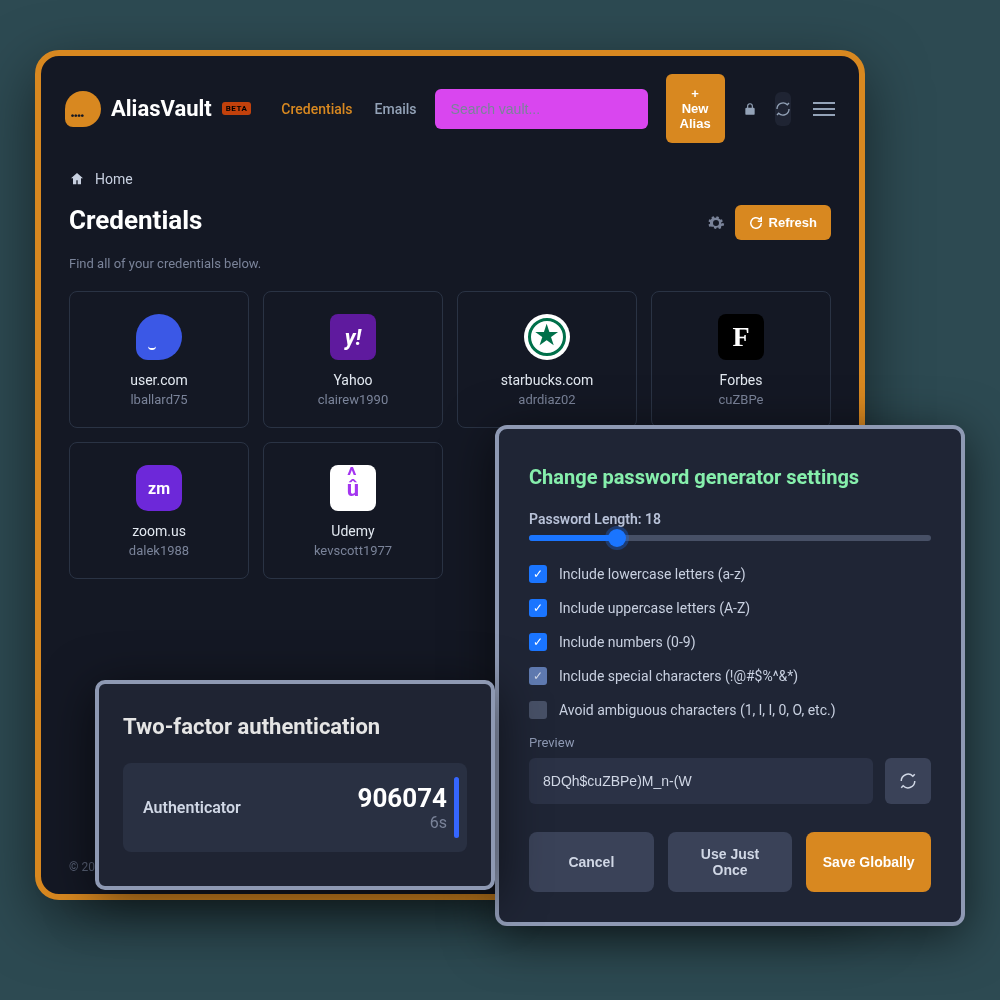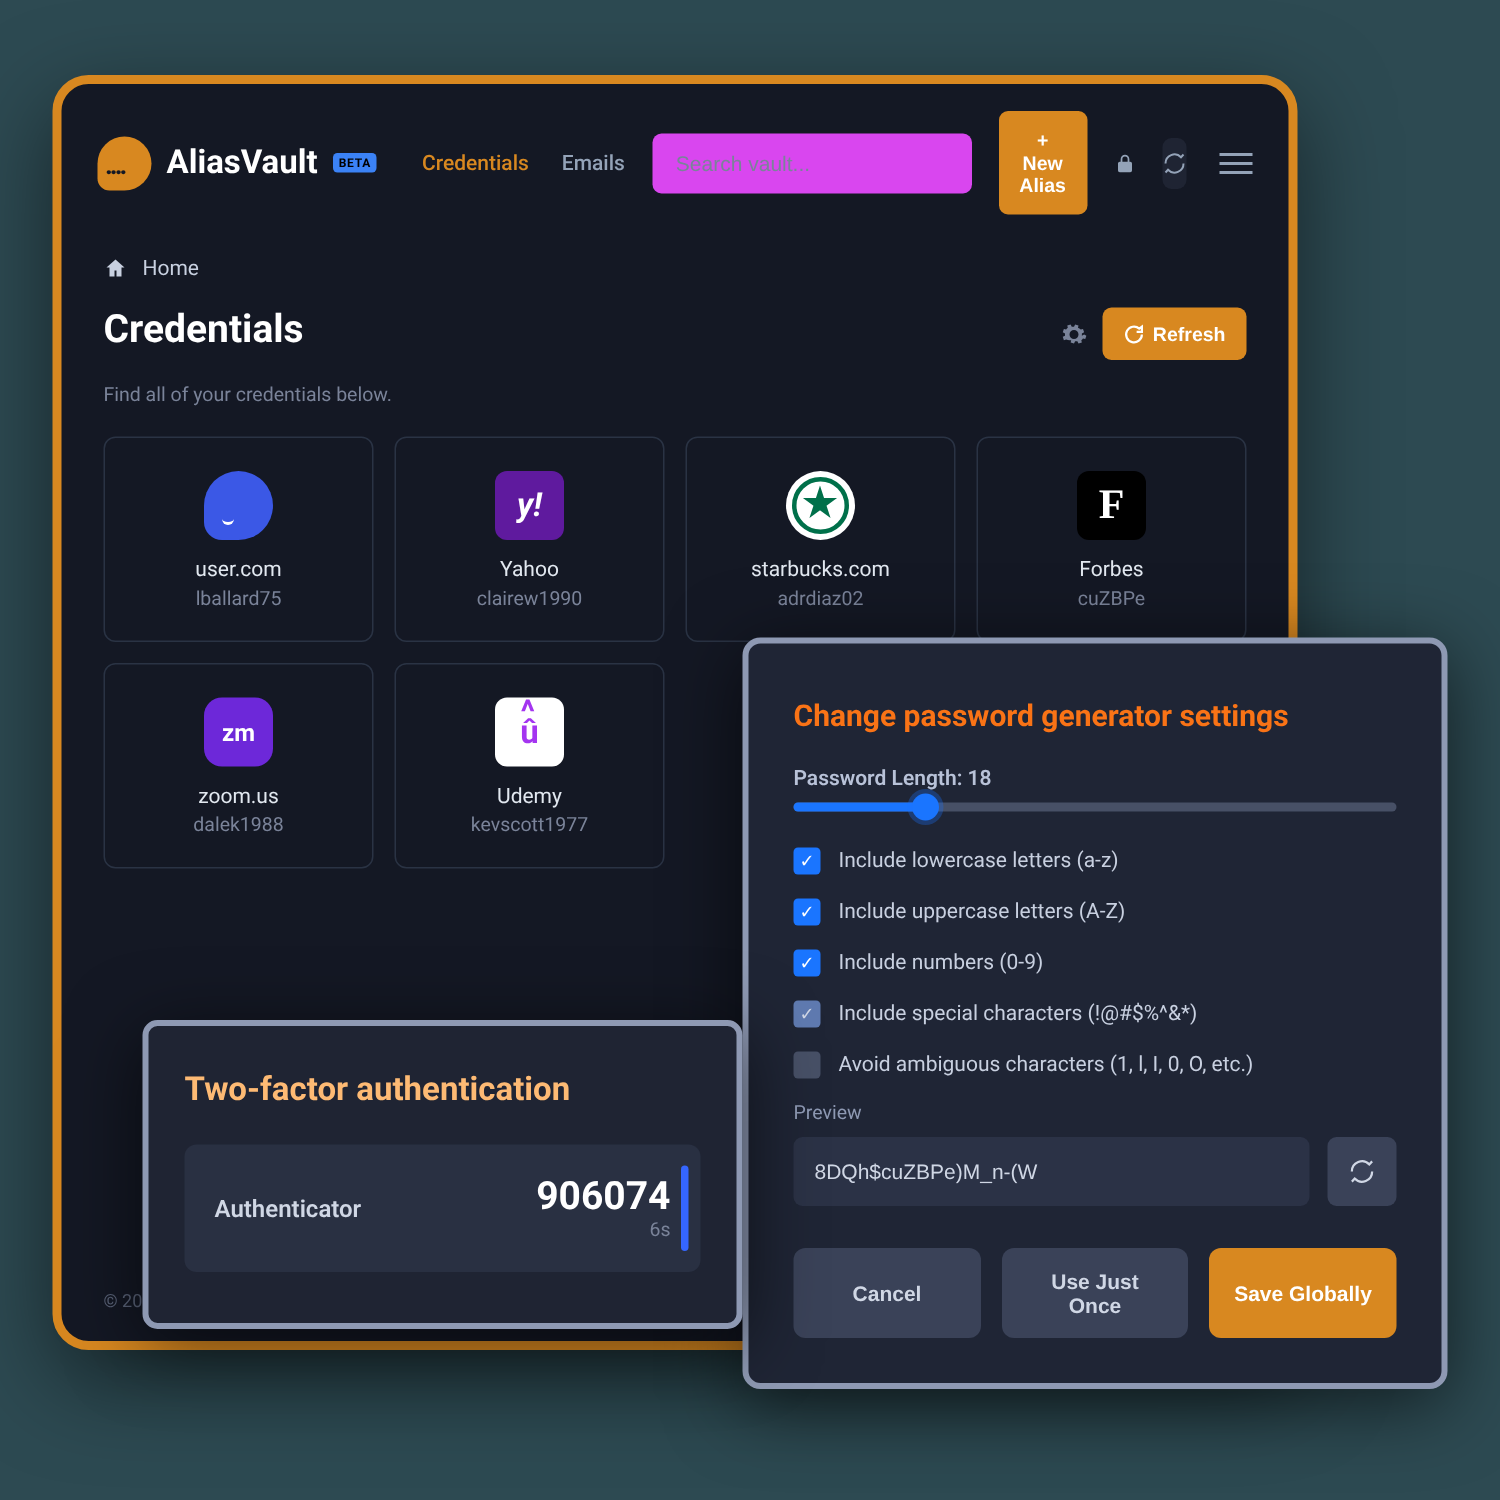--- a/index.html
+++ b/index.html
@@ -4,21 +4,21 @@
 <style>
 * { margin:0; padding:0; box-sizing:border-box; }
 body { width:1000px; height:1000px; font-family:-apple-system,BlinkMacSystemFont,'Segoe UI',Roboto,Arial,sans-serif; background:#2d4a52; position:relative; overflow:hidden; }
 .backdrop { position:absolute; inset:0; background:#2d4a52; }
 .window { position:absolute; top:50px; left:35px; width:830px; height:850px; background:#141824; border:6px solid #d88820; border-radius:24px; overflow:hidden; box-shadow:0 20px 60px rgba(0,0,0,0.5); }
 .topbar { display:flex; align-items:center; padding:18px 24px; gap:18px; }
 .logo-wrap { display:flex; align-items:center; gap:10px; }
 .logo-icon { width:36px; height:36px; background:#d88820; border-radius:50% 50% 50% 8px; position:relative; }
 .logo-icon::after { content:"...."; position:absolute; bottom:6px; left:5px; color:#141824; font-weight:bold; letter-spacing:-2px; font-size:18px; }
 .logo-text { color:#fff; font-size:22px; font-weight:700; }
-.beta-badge { background:#3b82f6; color:#000; font-size:8px; font-weight:700; padding:2px 4px; border-radius:3px; letter-spacing:0.5px; }
+.beta-badge { background:#c2410c; color:#000; font-size:8px; font-weight:700; padding:2px 4px; border-radius:3px; letter-spacing:0.5px; }
 .nav { display:flex; gap:22px; margin-left:12px; }
 .nav-item { color:#94a3b8; font-size:14px; font-weight:500; cursor:pointer; }
 .nav-item.active { color:#d88820; }
 .search { flex:1; background:#d946ef; border:none; padding:12px 16px; border-radius:6px; color:#fff; font-size:14px; }
 .search::placeholder { color:#7a8399; }
 .btn-new { background:#d88820; color:#fff; border:none; padding:12px 14px; border-radius:6px; font-size:13px; font-weight:600; cursor:pointer; }
 .icon-btn { width:34px; height:34px; display:flex; align-items:center; justify-content:center; color:#94a3b8; cursor:pointer; border-radius:6px; }
 .icon-btn.boxed { background:#1f2433; }
 .hamburger { display:flex; flex-direction:column; gap:4px; cursor:pointer; margin-left:4px; }
 .hamburger div { width:22px; height:2px; background:#94a3b8; }
@@ -43,30 +43,30 @@
 .i-starbucks { background:#fff; border-radius:50%; position:relative; }
 .i-starbucks::after { content:"★"; color:#00704a; font-size:26px; position:absolute; top:6px; left:11px; }
 .i-starbucks::before { content:""; position:absolute; inset:4px; border:3px solid #00704a; border-radius:50%; }
 .i-forbes { background:#000; font-family:Georgia,serif; font-size:28px; }
 .i-zoom { background:#6d28d9; border-radius:12px; font-size:16px; font-weight:700; }
 .i-udemy { background:#fff; color:#a435f0; font-size:22px; position:relative; }
 .i-udemy::before { content:"^"; position:absolute; top:-2px; left:17px; color:#a435f0; font-weight:bold; }
 
 
 .panel-2fa { position:absolute; top:680px; left:95px; width:400px; background:#1f2433; border-radius:10px; padding:30px 24px 34px; border:4px solid #8e99b3; box-shadow:0 10px 50px rgba(0,0,0,0.6); z-index:3; }
-.panel-2fa h2 { color:#fdba74; font-size:22px; font-weight:700; margin-bottom:24px; }
+.panel-2fa h2 { color:#e5e5e5; font-size:22px; font-weight:700; margin-bottom:24px; }
 .auth-box { background:#293042; border-radius:8px; padding:20px 20px; display:flex; justify-content:space-between; align-items:center; position:relative; }
 .auth-label { color:#d0d7e5; font-size:16px; font-weight:600; }
 .auth-code { color:#fff; font-size:26px; font-weight:700; text-align:right; }
-.auth-timer { color:#7a8399; font-size:13px; text-align:right; display:block; }
+.auth-timer { color:#7a8399; font-size:16px; text-align:right; display:block; }
 .auth-bar { position:absolute; right:8px; top:14px; bottom:14px; width:5px; background:#3566ff; border-radius:3px; }
 
 
 .panel-gen { position:absolute; top:425px; left:495px; width:470px; background:#1f2535; border-radius:12px; padding:36px 30px 30px; border:4px solid #8e99b3; box-shadow:0 10px 50px rgba(0,0,0,0.6); z-index:2; }
-.panel-gen h2 { color:#f97316; font-size:20px; font-weight:700; margin-bottom:22px; }
+.panel-gen h2 { color:#86efac; font-size:20px; font-weight:700; margin-bottom:22px; }
 .slider-label { color:#b8c2d8; font-size:14px; font-weight:600; margin-bottom:8px; }
 .slider-track { position:relative; height:6px; background:#475066; border-radius:3px; margin-bottom:24px; }
 .slider-fill { position:absolute; left:0; top:0; bottom:0; width:22%; background:#1a75ff; border-radius:3px; }
 .slider-thumb { position:absolute; left:22%; top:-6px; width:18px; height:18px; background:#1a75ff; border-radius:50%; margin-left:-9px; box-shadow:0 0 0 3px rgba(26,117,255,0.3); }
 .check-row { display:flex; align-items:center; gap:12px; margin-bottom:16px; color:#c8d0e0; font-size:14px; }
 .checkbox { width:18px; height:18px; border-radius:3px; display:flex; align-items:center; justify-content:center; font-size:12px; cursor:pointer; flex-shrink:0; }
 .checkbox.on { background:#1a75ff; color:#fff; }
 .checkbox.dim { background:#5f7ab0; color:#d0d7e5; }
 .checkbox.off { background:#475066; }
 .preview-label { color:#8e99b3; font-size:13px; margin:8px 0 8px; }

